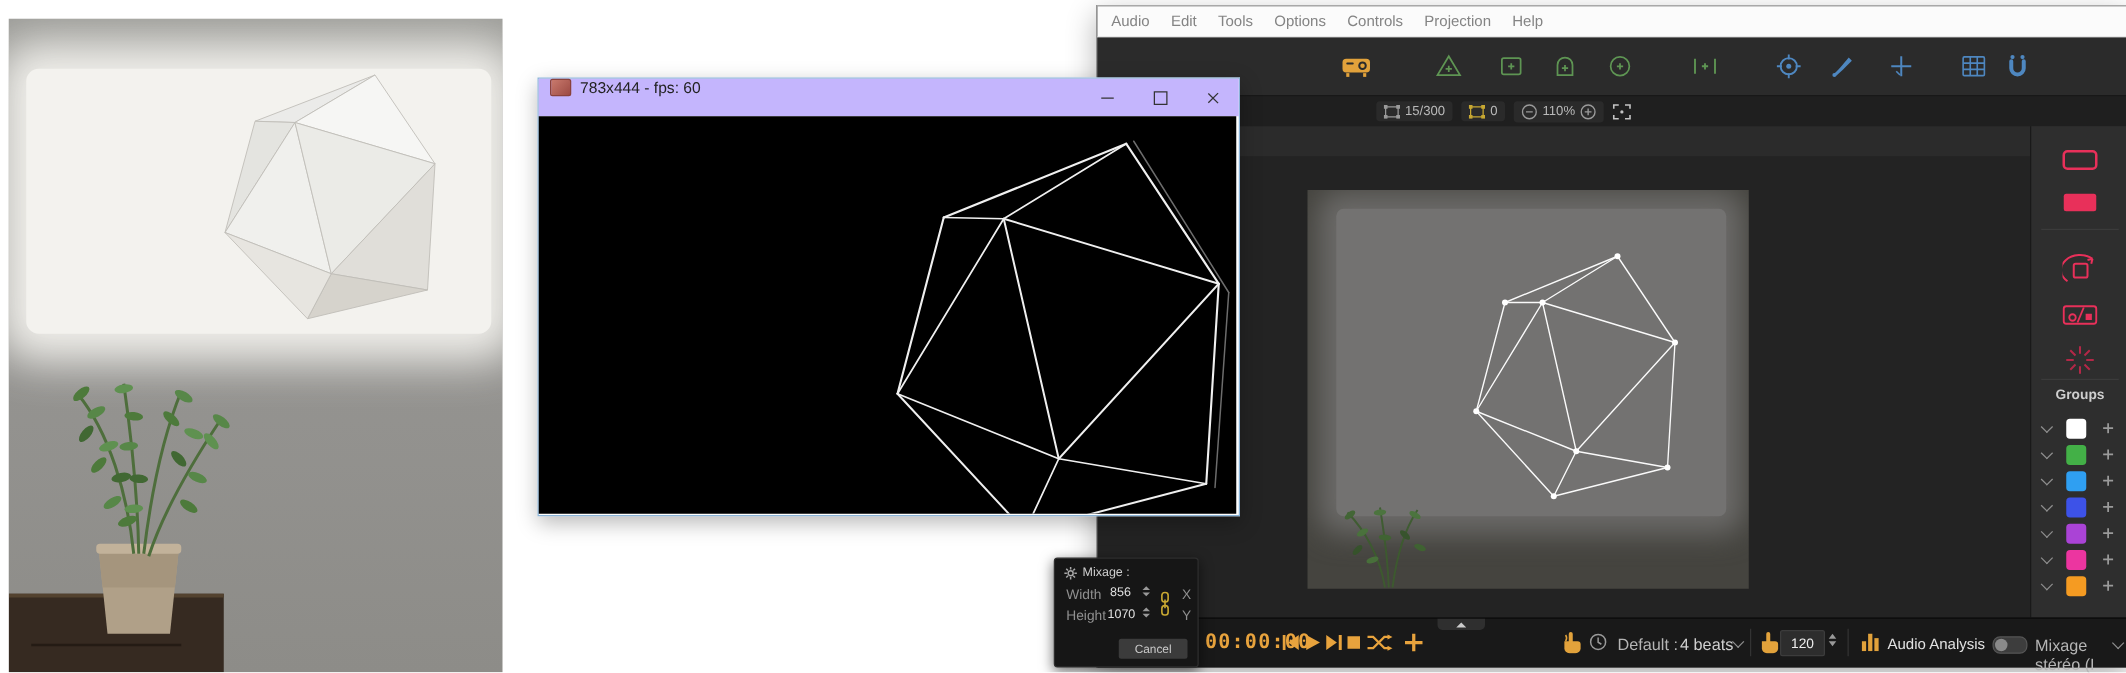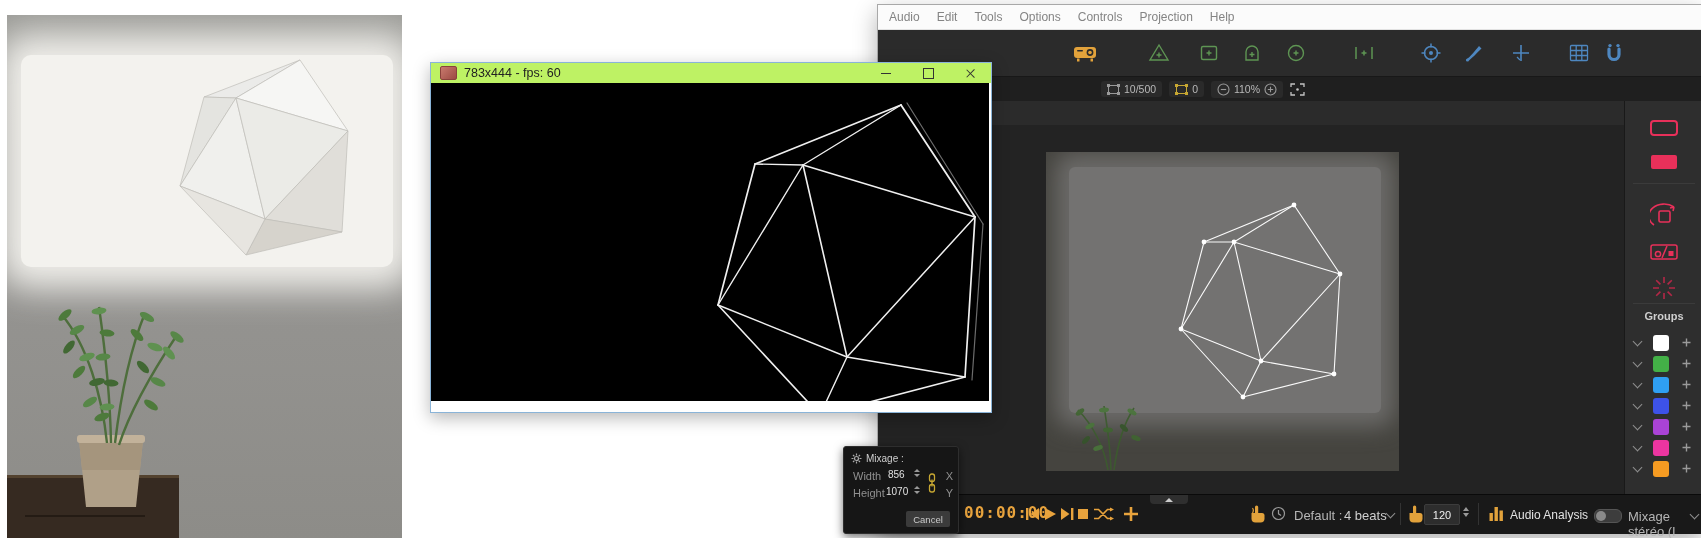--- a/index.html
+++ b/index.html
@@ -9,21 +9,21 @@
   
   #photo{position:absolute;left:7px;top:15px;width:395px;height:523px;overflow:hidden;
          background:linear-gradient(180deg,#9b9b97 0%,#949390 55%,#8d8c88 100%)}
   #glow{position:absolute;left:14px;top:40px;width:372px;height:212px;background:#f3f2ee;
         border-radius:10px;box-shadow:0 0 34px 22px rgba(243,242,238,.95)}
   #photo svg{position:absolute;left:0;top:0}
 
   
   #pwin{position:absolute;left:430px;top:62px;width:560px;height:349px;background:#fff;
         border:1px solid #8ab4d8;box-shadow:0 5px 16px rgba(0,0,0,.28);z-index:20}
-  .pwin-tb{height:20px;display:flex;align-items:center;background:#bef264}
+  .pwin-tb{height:30px;display:flex;align-items:flex-start;background:#c4b5fd}
   .pwin-ic{width:15px;height:12px;margin:0 7px 0 9px;border-radius:2px;
            background:linear-gradient(135deg,#c97a6d,#9c4a43);border:1px solid #8a423c}
   .pwin-title{font-size:12.5px;color:#222;flex:1}
   .wbtn{width:42px;height:30px;display:flex;align-items:center;justify-content:center;color:#333}
   .mingl{width:10px;height:1px;background:#333}
   .maxgl{width:9px;height:9px;border:1px solid #333}
   .xgl{position:relative;width:11px;height:11px}
   .xgl::before,.xgl::after{content:"";position:absolute;left:5px;top:0;width:1.4px;height:11px;background:#333}
   .xgl::before{transform:rotate(45deg)}.xgl::after{transform:rotate(-45deg)}
   #pwin-canvas{width:558px;height:318px;background:#000;overflow:hidden}
@@ -81,21 +81,21 @@
   .tri-up{width:0;height:0;border-left:3.5px solid transparent;border-right:3.5px solid transparent;border-bottom:4.5px solid #999}
   .tri-down{width:0;height:0;border-left:3.5px solid transparent;border-right:3.5px solid transparent;border-top:4.5px solid #999}
   .toggle{position:absolute;left:716px;top:14px;width:26px;height:12px;border-radius:6px;background:#3d3d3d;border:1px solid #555}
   .knob{position:absolute;left:1px;top:1px;width:10px;height:10px;border-radius:50%;background:#8a8a8a}
 
   
   #panel{position:absolute;left:843px;top:446px;width:114px;height:86px;background:#161616;
          border:1px solid #2e2e2e;border-radius:3px;box-shadow:0 3px 10px rgba(0,0,0,.55);z-index:30;overflow:hidden}
   .prow{position:absolute;font-size:11px;color:#909090}
   .pval{position:absolute;font-size:10px;color:#e0e0e0}
-  .cancel{position:absolute;right:8px;bottom:6px;width:44px;height:16px;background:#3b3b3b;border-radius:2px;
+  .cancel{position:absolute;right:8px;bottom:6px;width:55px;height:16px;background:#3b3b3b;border-radius:2px;
           color:#c9c9c9;font-size:9.5px;display:flex;align-items:center;justify-content:center}
 </style>
 </head>
 <body>
 
 <div id="stage">
 
   <div id="photo">
     <div id="glow"></div>
     <svg width="395" height="523" viewBox="0 0 395 523">
@@ -286,21 +286,21 @@
     <div class="hm-status">
       <div class="zoomcluster">
         <span class="spill">
           <svg width="13" height="11" viewBox="0 0 13 11" fill="none" stroke="#9a9a9a" stroke-width="1">
             <rect x="1.5" y="1.5" width="10" height="8"></rect>
               <rect x="0.5" y="0.5" width="2" height="2" fill="#9a9a9a"></rect>
             <rect x="10.5" y="0.5" width="2" height="2" fill="#9a9a9a"></rect>
               <rect x="0.5" y="8.5" width="2" height="2" fill="#9a9a9a"></rect>
             <rect x="10.5" y="8.5" width="2" height="2" fill="#9a9a9a"></rect>
           </svg>
-          <span>10/500</span>
+          <span>15/300</span>
         </span>
         <span class="spill">
           <svg width="13" height="11" viewBox="0 0 13 11" fill="none" stroke="#c8a832" stroke-width="1">
             <rect x="1.5" y="1.5" width="10" height="8"></rect>
               <rect x="0.5" y="0.5" width="2" height="2" fill="#c8a832"></rect>
             <rect x="10.5" y="0.5" width="2" height="2" fill="#c8a832"></rect>
               <rect x="0.5" y="8.5" width="2" height="2" fill="#c8a832"></rect>
             <rect x="10.5" y="8.5" width="2" height="2" fill="#c8a832"></rect>
           </svg>
           <span>0</span>

